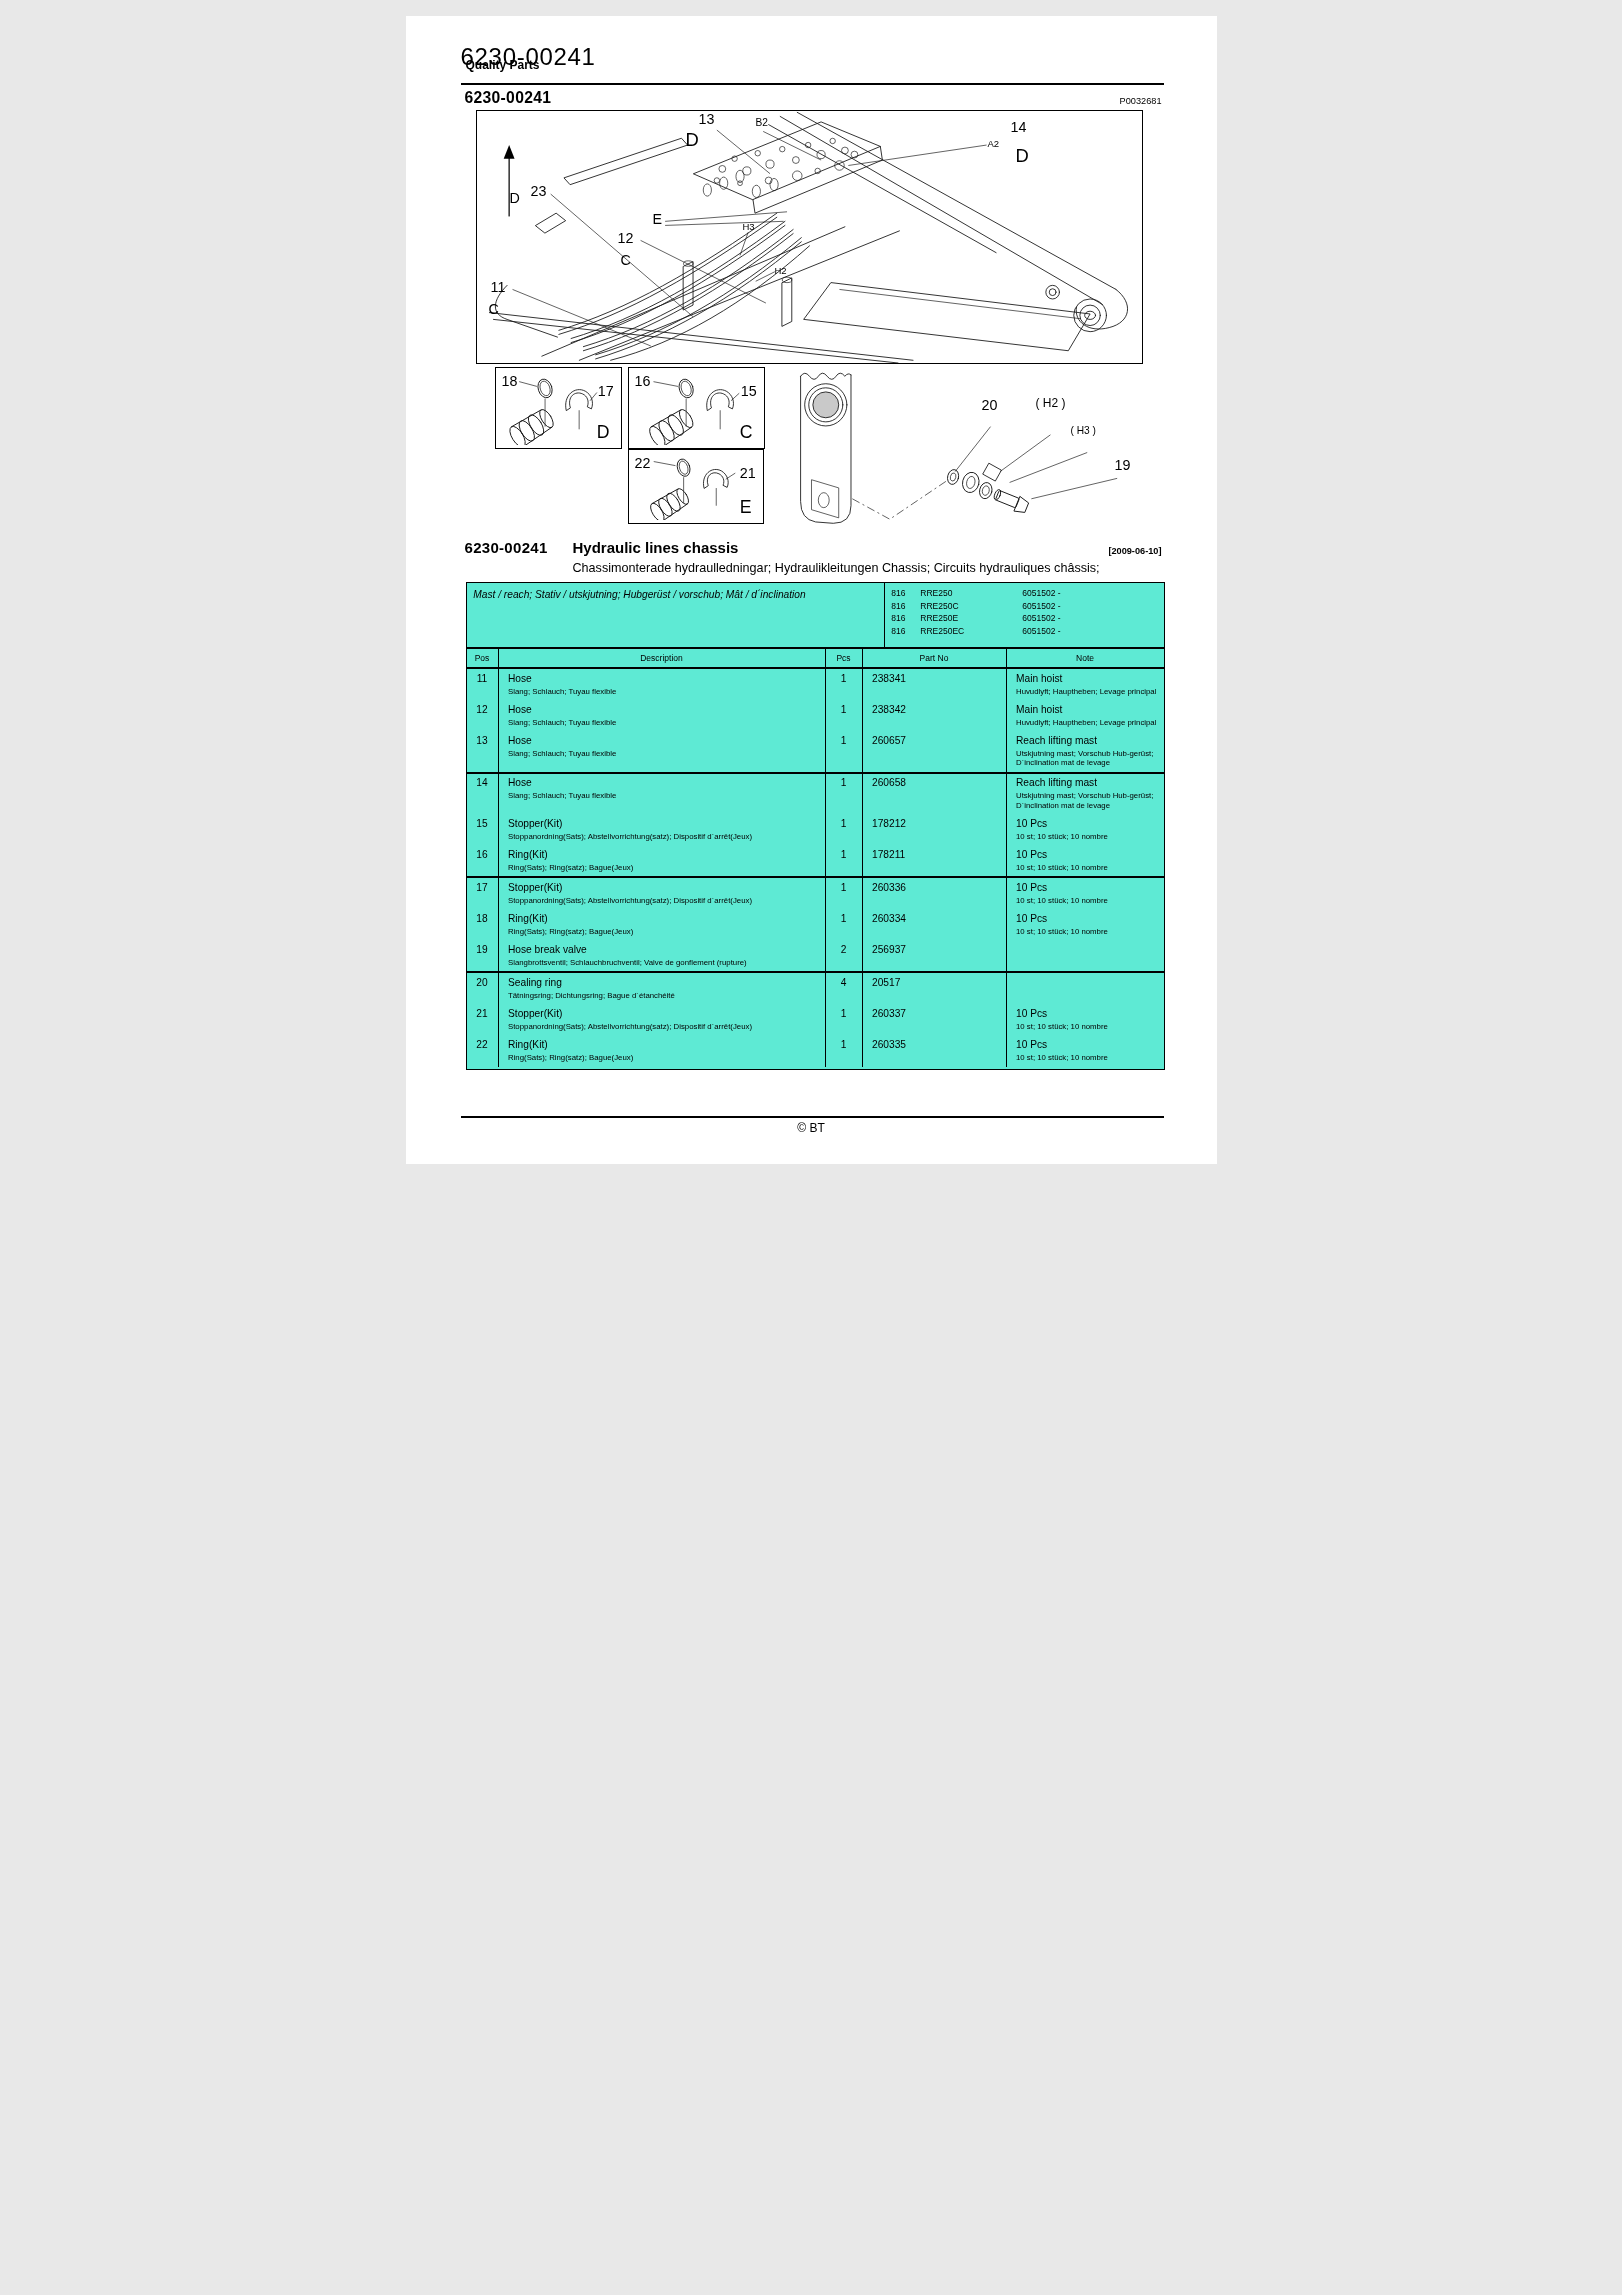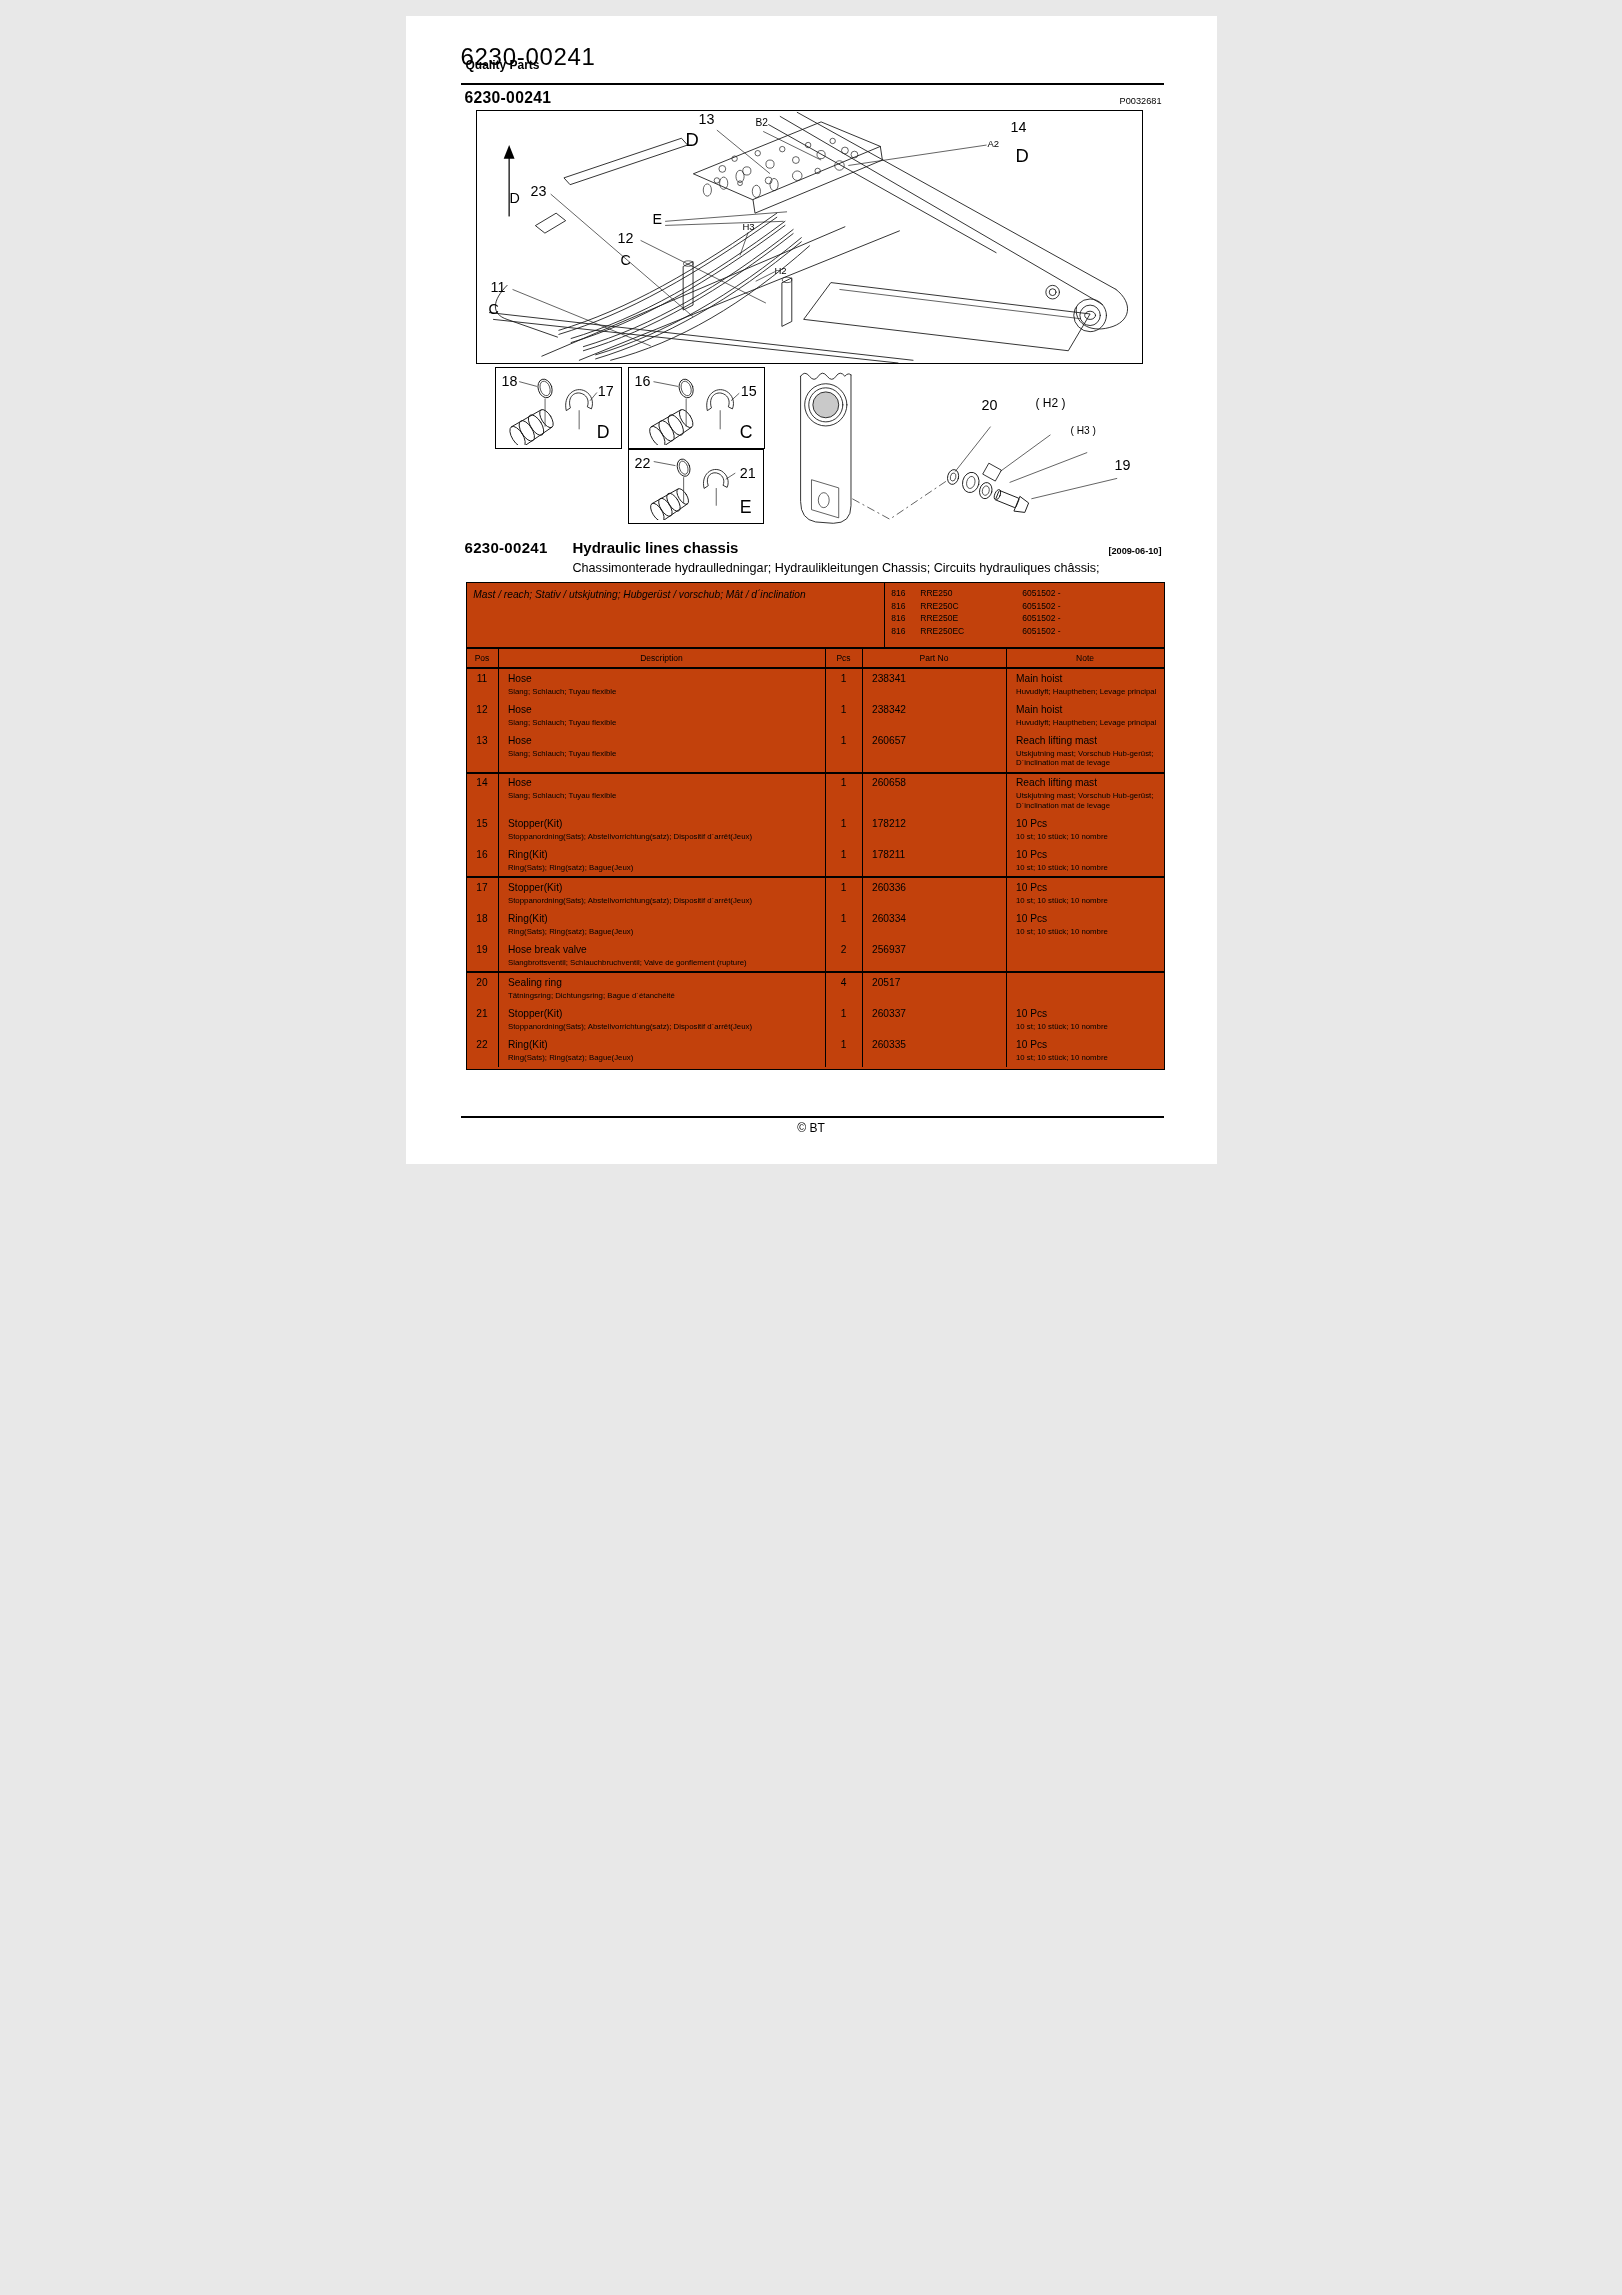--- a/index.html
+++ b/index.html
@@ -23,21 +23,21 @@
   .subbox .num-l{position:absolute;left:6.1px;top:4.8px;font-size:14.3px;}
   .subbox .num-r{position:absolute;right:6.8px;top:15px;font-size:14.3px;}
   .subbox .letter{position:absolute;right:11px;bottom:5.5px;font-size:17.7px;}
   .lower-art{position:absolute;left:0;top:348px;width:811px;height:177px;}
   
   .sec-num2{position:absolute;left:59px;top:523px;font-size:15px;font-weight:700;letter-spacing:0.3px;}
   .sec-title{position:absolute;left:167px;top:523px;font-size:15px;font-weight:700;}
   .sec-date{position:absolute;right:55px;top:530px;font-size:9.2px;font-weight:700;}
   .sec-subtitle{position:absolute;left:167px;top:545px;font-size:12.6px;font-weight:400;}
   
-  .ptable{position:absolute;left:60px;top:566px;width:697px;border:1.4px solid #000;background:#c2410c;}
+  .ptable{position:absolute;left:60px;top:566px;width:697px;border:1.4px solid #000;background:#5eead4;}
   .infobox{display:grid;grid-template-columns:418px 1fr;min-height:64px;}
   .ib-left{padding:5.5px 6.8px;font-style:italic;font-size:10.2px;border-right:1px solid #000;}
   .ib-right{padding:4.1px 0 2.7px 6.8px;font-size:8.5px;}
   .model-row{display:grid;grid-template-columns:29px 102px 1fr;line-height:12.6px;}
   .hdr-row{display:grid;grid-template-columns:31px 327px 37px 144px 1fr;
     border-top:2.7px double #000;border-bottom:2.7px double #000;font-size:8.5px;}
   .hdr-row > div{padding:4.1px 0;text-align:center;}
   .hdr-row > div + div{border-left:1px solid #000;}
   .row{display:grid;grid-template-columns:31px 327px 37px 144px 1fr;}
   .row.group-start{border-top:2.7px double #000;}

